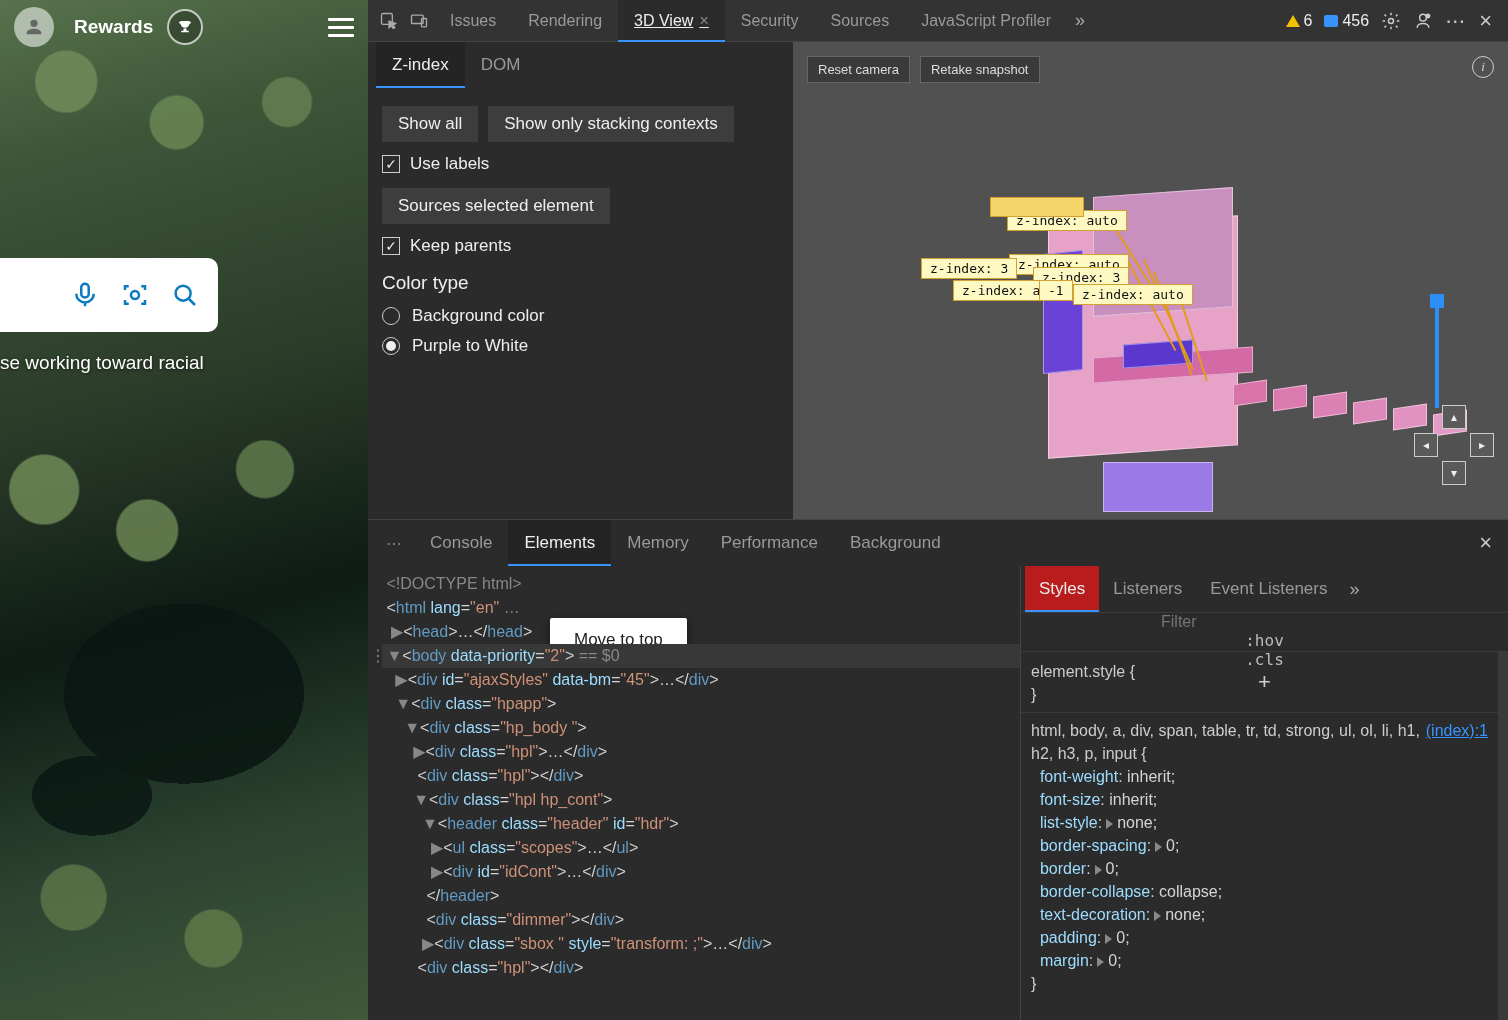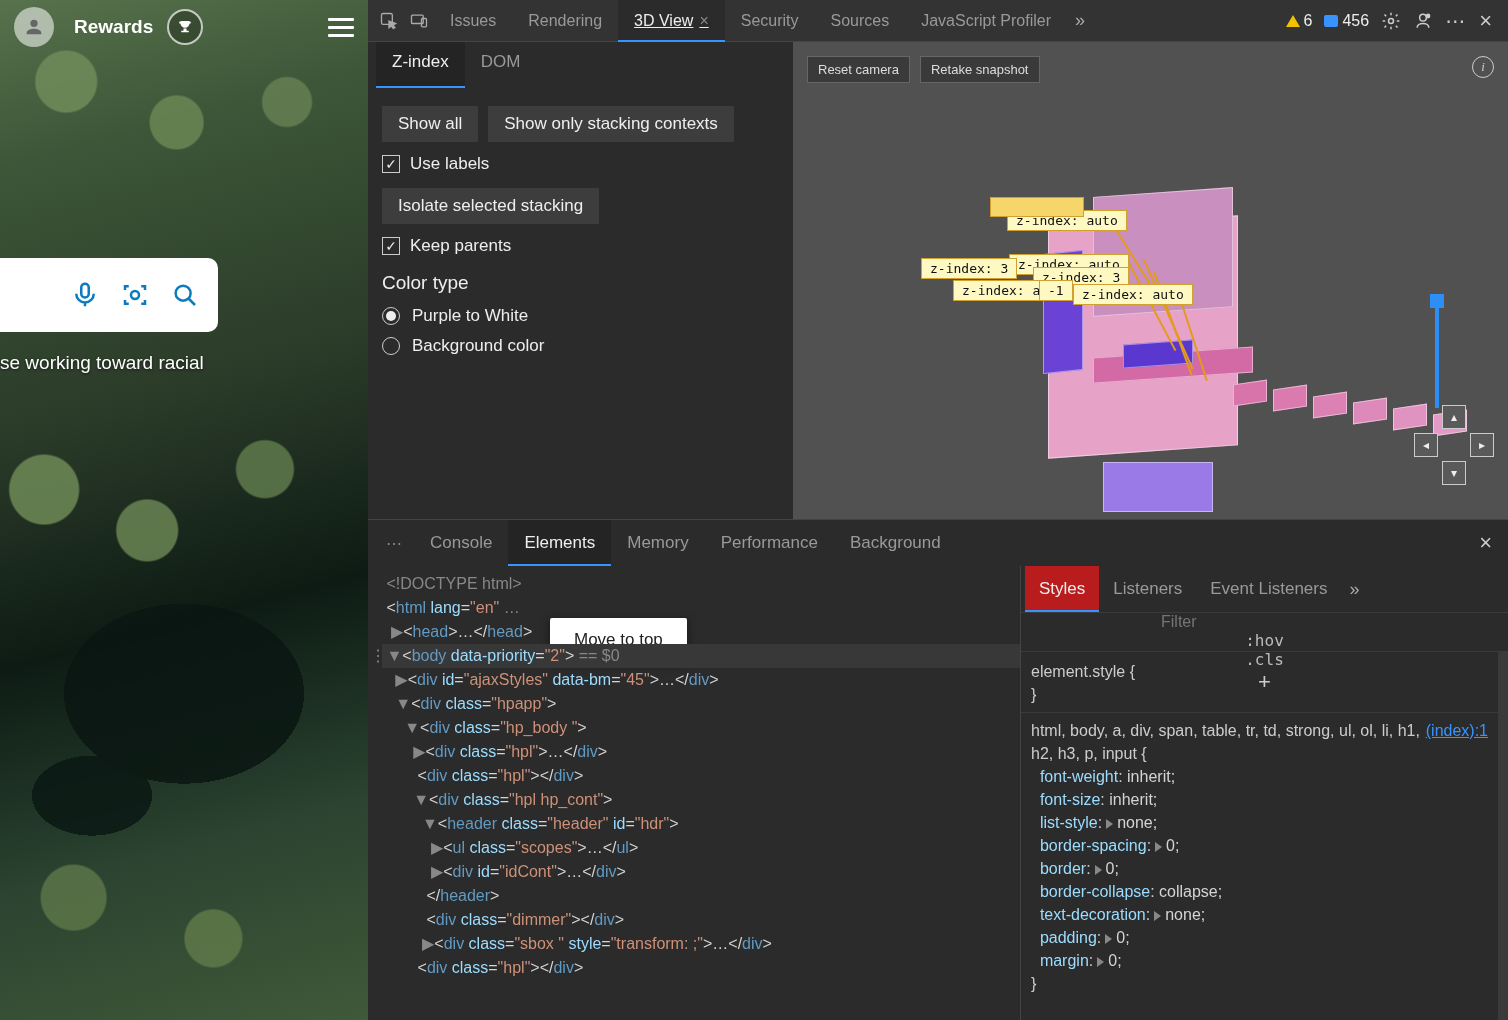--- a/index.html
+++ b/index.html
@@ -72,21 +72,21 @@
 .dt-right svg { width:20px; height:20px; stroke:#ccc; fill:none; stroke-width:1.8; cursor:pointer; }
 .dots { color:#ccc; font-size:20px; cursor:pointer; letter-spacing:2px; }
 .close-x { color:#ccc; font-size:22px; cursor:pointer; }
 
 
 .view3d-row { display:flex; height:477px; }
 .zpanel {
   width:425px; background:#2b2b2b; padding:0; overflow:auto;
 }
 .zpanel-tabs { display:flex; height:46px; padding-left:8px; }
-.zp-tab { padding:16px 16px; display:flex; align-items:flex-end; color:#999; font-size:17px; cursor:pointer; position:relative; }
+.zp-tab { padding:0 16px; display:flex; align-items:center; color:#999; font-size:17px; cursor:pointer; position:relative; }
 .zp-tab.active { background:#242424; color:#eee; }
 .zp-tab.active::after { content:""; position:absolute; left:0; right:0; bottom:0; height:2px; background:#3794ff; }
 .zpanel-body { padding:18px 14px; }
 .btn { background:#3d3d3d; color:#eee; border:none; padding:8px 16px; font-size:17px; cursor:pointer; }
 .btn-row { display:flex; gap:10px; margin-bottom:12px; }
 .chk-row { display:flex; align-items:center; gap:10px; margin-bottom:12px; font-size:17px; color:#eee; }
 .chk { width:18px; height:18px; border:1.5px solid #ccc; display:flex; align-items:center; justify-content:center; cursor:pointer; }
 .chk.on::after { content:"✓"; color:#eee; font-size:14px; line-height:1; }
 .section-h { font-size:19px; color:#eee; margin:16px 0 12px; }
 .radio-row { display:flex; align-items:center; gap:12px; margin-bottom:10px; font-size:17px; color:#eee; }
@@ -267,34 +267,34 @@
       <div class="zpanel-body">
         <div class="btn-row">
           <button class="btn">Show all</button>
           <button class="btn">Show only stacking contexts</button>
         </div>
         <div class="chk-row">
             <div class="chk on"></div>
             <span>Use labels</span>
           </div>
         <div class="btn-row" style="margin-top:14px;">
-            <button class="btn">Isolate selected stacking</button>
+            <button class="btn">Sources selected element</button>
           </div>
         <div class="chk-row">
             <div class="chk on"></div>
             <span>Keep parents</span>
           </div>
         <div class="section-h">Color type</div>
         <div class="radio-row">
+            <div class="radio"></div>
+            <span>Background color</span>
+          </div>
+        <div class="radio-row">
             <div class="radio on"></div>
             <span>Purple to White</span>
-          </div>
-        <div class="radio-row">
-            <div class="radio"></div>
-            <span>Background color</span>
           </div>
       </div>
     </div>
 
     <div class="canvas3d">
       <div class="canvas-btns">
         <button class="cbtn">Reset camera</button>
         <button class="cbtn">Retake snapshot</button>
       </div>
       <div class="info-ico">i</div>

